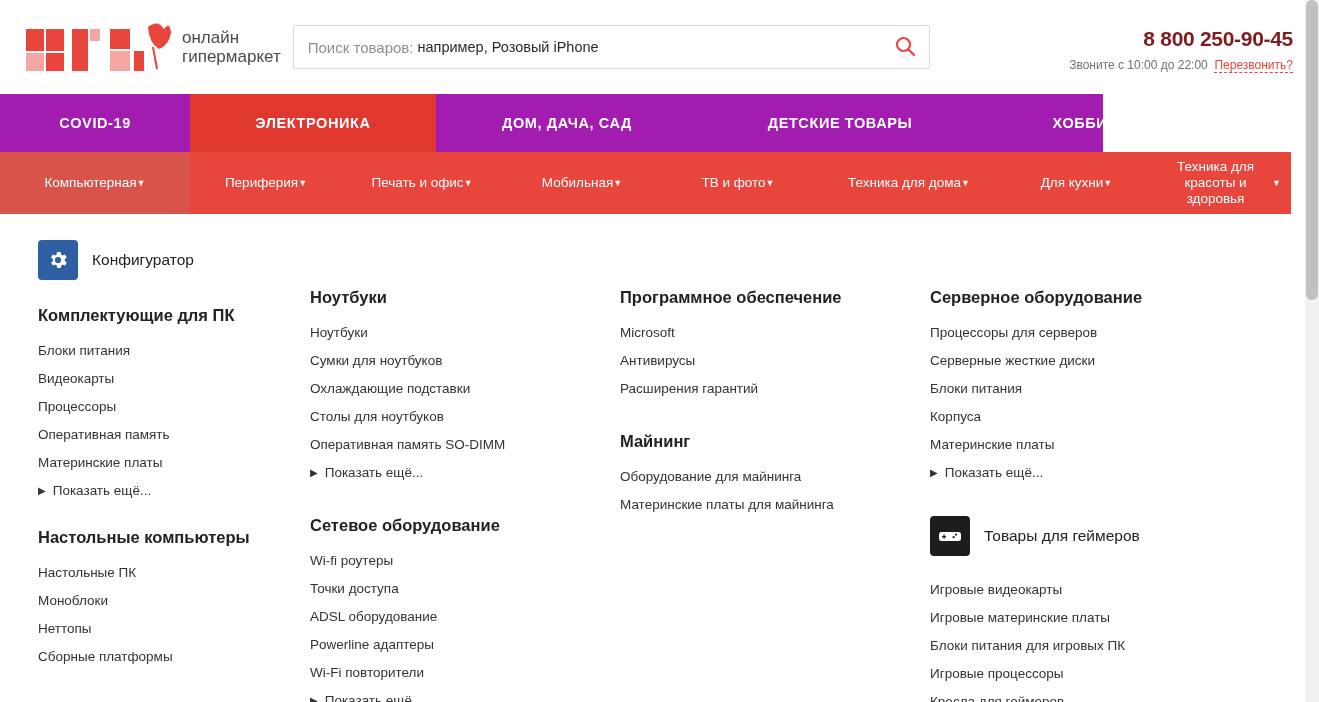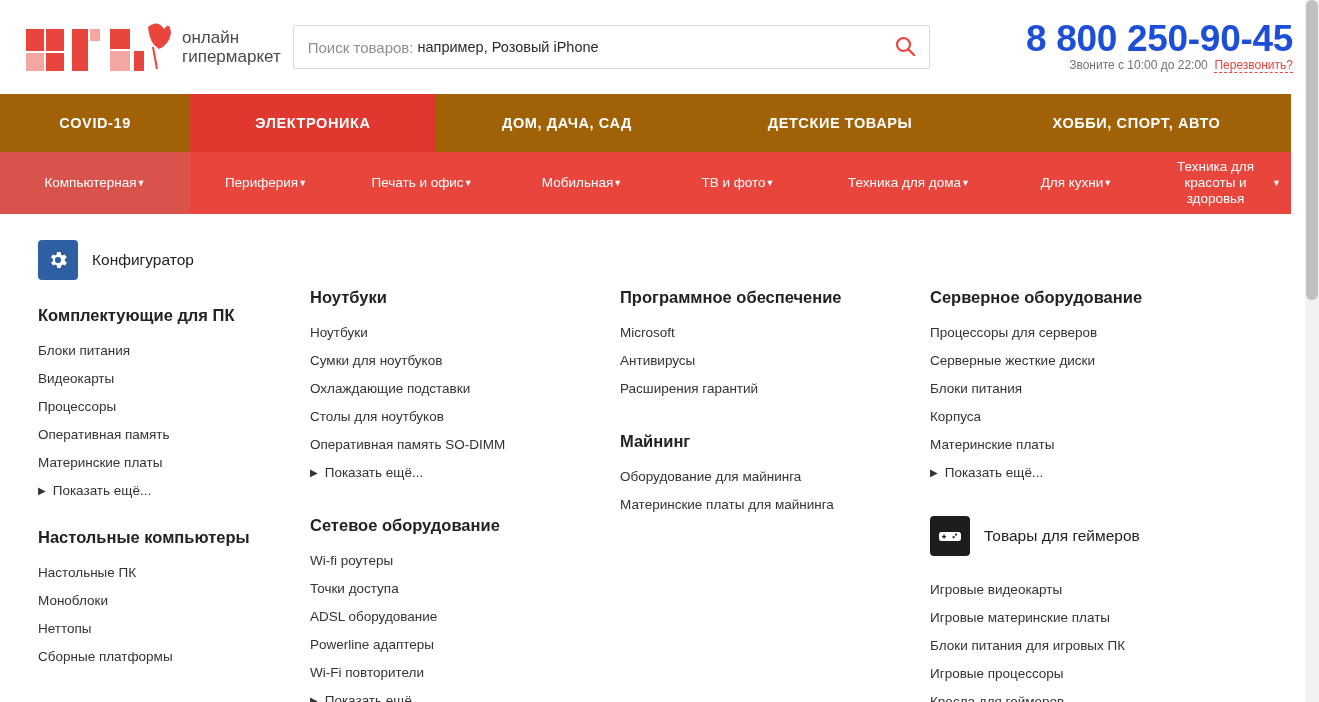--- a/index.html
+++ b/index.html
@@ -72,45 +72,45 @@
     display: flex; align-items: center; justify-content: center;
     cursor: pointer;
   }
 
   .contact {
     margin-left: auto;
     text-align: right;
     padding-right: 8px;
   }
   .phone {
-    font-size: 37px;
+    font-size: 21px;
     font-weight: 700;
-    color: #1d4ed8;
+    color: #7f1d1d;
     letter-spacing: -0.3px;
     line-height: 32px;
   }
   .phone-sub {
     font-size: 12px;
     color: #707070;
     margin-top: 3px;
   }
   .callback {
     color: #e8453c;
     border-bottom: 1px dashed #e8453c;
     cursor: pointer;
   }
 
   
   .mainnav {
     display: flex;
     height: 58px;
-    background: #a16207;
+    background: #a21caf;
     color: #fff;
     margin: 0 28px 0 0;
-    width: 1291px;
+    width: 1103px;
   }
   .mainnav-item {
     flex: 0 0 auto;
     display: flex;
     align-items: center;
     justify-content: center;
     font-size: 14.5px;
     font-weight: 700;
     letter-spacing: 0.6px;
     cursor: pointer;

